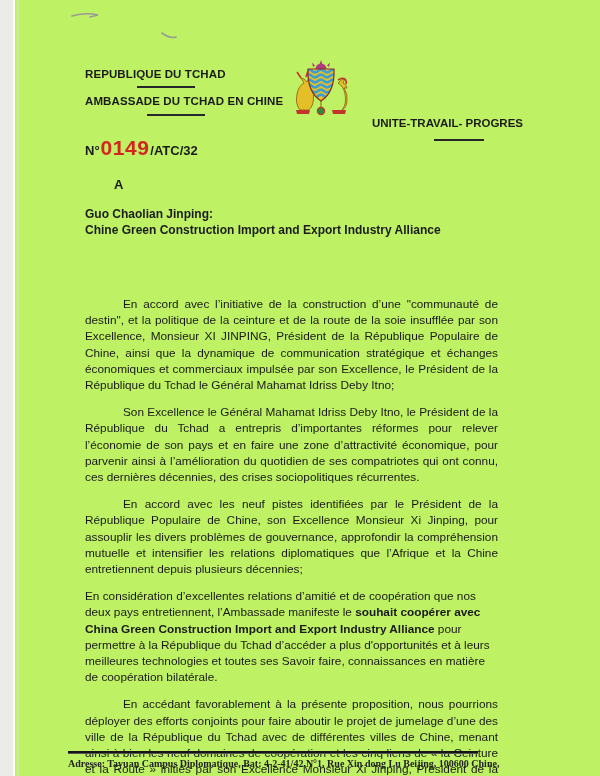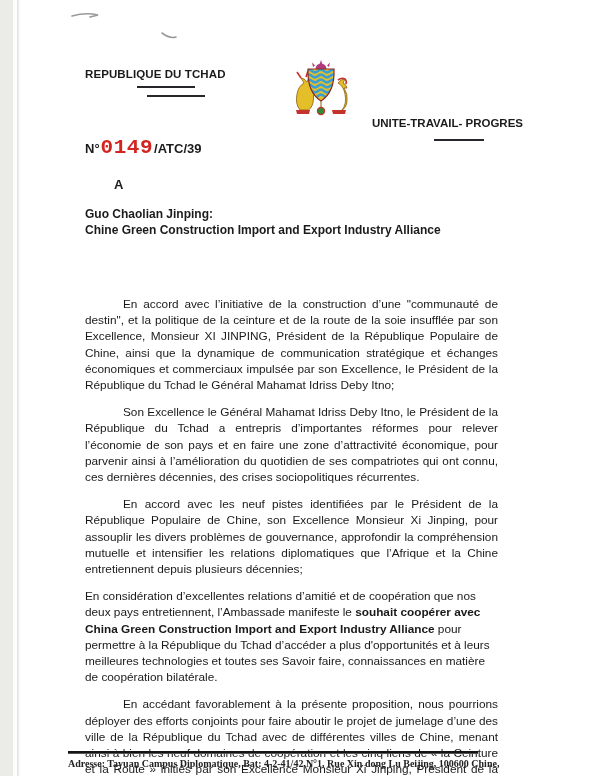--- a/index.html
+++ b/index.html
@@ -6,21 +6,21 @@
   html, body { width: 600px; height: 776px; }
   body {
     font-family: "Liberation Sans", sans-serif;
     background: #d8d8d6;
     overflow: hidden;
   }
   .page {
     position: relative;
     width: 600px;
     height: 776px;
-    background: #ffffff;
+    background: #bef264;
     overflow: hidden;
     color: #1b1b1b;
   }
   .scan-edge {
     position: absolute; left: 0; top: 0; width: 15px; height: 776px;
     background: #ebebe8;
     border-right: 2px solid #fdfdfc;
   }
   .scan-edge-shadow {
     position: absolute; left: 17px; top: 0; width: 3px; height: 776px;
@@ -46,21 +46,21 @@
   }
   .hdr-right .hdr-rule { margin: 10px 0 0 62px; width: 50px; }
 
   
   .ref-line {
     position: absolute; left: 85px; top: 136px; width: 430px;
     display: flex; align-items: baseline;
   }
   .ref-prefix, .ref-suffix { font-weight: bold; font-size: 13px; }
   .ref-number {
-    font-family: Liberation Mono, monospace;
+    font-family: Liberation Sans, sans-serif;
     font-weight: bold; font-size: 21px; color: #d42420;
     letter-spacing: .5px; margin: 0 1px;
   }
   .place-date {
     position: absolute; left: 372px; top: 141px;
     font-weight: bold; font-size: 12.5px;
   }
 
   
   .to-label {
@@ -107,20 +107,21 @@
   <div class="scan-edge"></div>
   <div class="scan-edge-shadow"></div>
 
   <svg class="pencil-mark" width="120" height="32" viewBox="0 0 120 32">
     <path d="M4,6 q14,-4 26,-1 l-8,2 m72,16 q8,6 14,4" fill="none" stroke="#9a9a98" stroke-width="1.6" stroke-linecap="round"></path>
   </svg>
 
   <div class="hdr-left">
     <span class="h-line1">REPUBLIQUE DU TCHAD</span>
     <div class="hdr-rule"></div>
+    <span class="h-line1">AMBASSADE DU TCHAD EN CHINE</span>
     <div class="hdr-rule r2"></div>
   </div>
 
   <svg class="emblem" viewBox="0 0 70 64">
     <defs>
       <clipPath id="shieldClip">
         <path d="M22,11 L48,11 Q49,34 35,43 Q21,34 22,11 Z"></path>
       </clipPath>
     </defs>
 
@@ -160,21 +161,21 @@
   </svg>
 
   <div class="hdr-right">
     <span>UNITE-TRAVAIL- PROGRES</span>
     <div class="hdr-rule"></div>
   </div>
 
   <div class="ref-line">
     <span class="ref-prefix">N°</span>
     <span class="ref-number">0149</span>
-    <span class="ref-suffix">/ATC/39</span>
+    <span class="ref-suffix">/ATC/32</span>
   </div>
 
   <div class="to-label">A</div>
   <div class="addressee">
     <div>Guo Chaolian Jinping:</div>
     <div>Chine Green Construction Import and Export Industry Alliance</div>
   </div>
 
 
   <div class="body-text">

